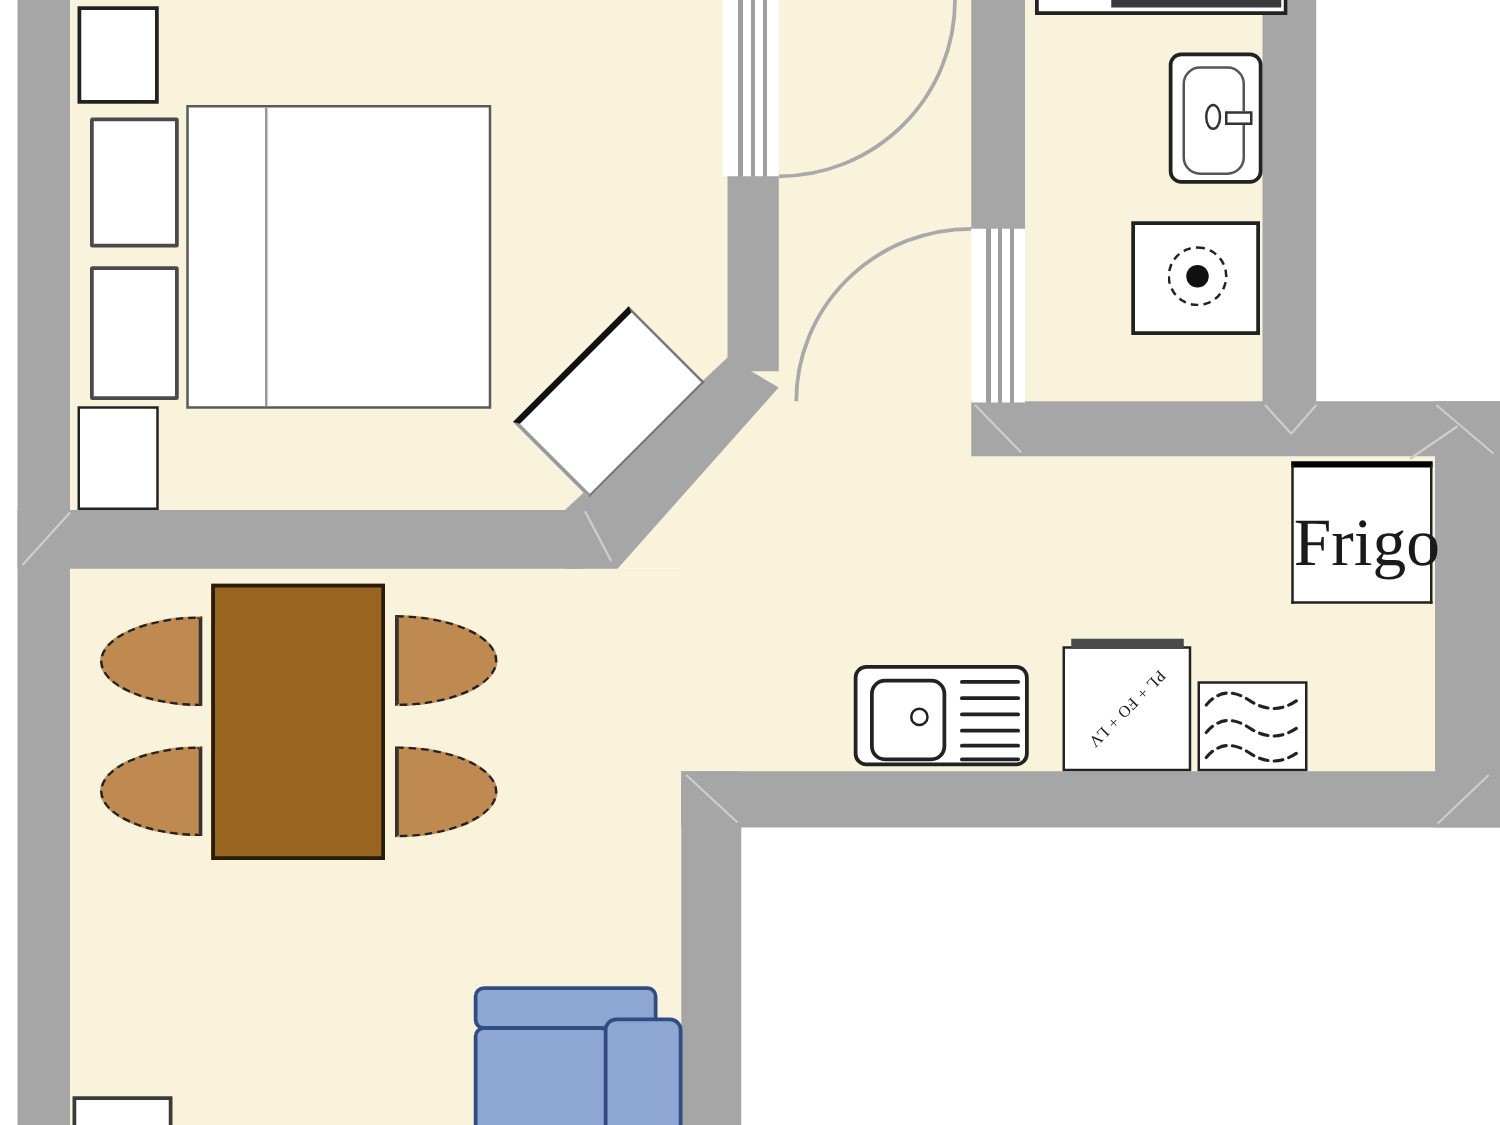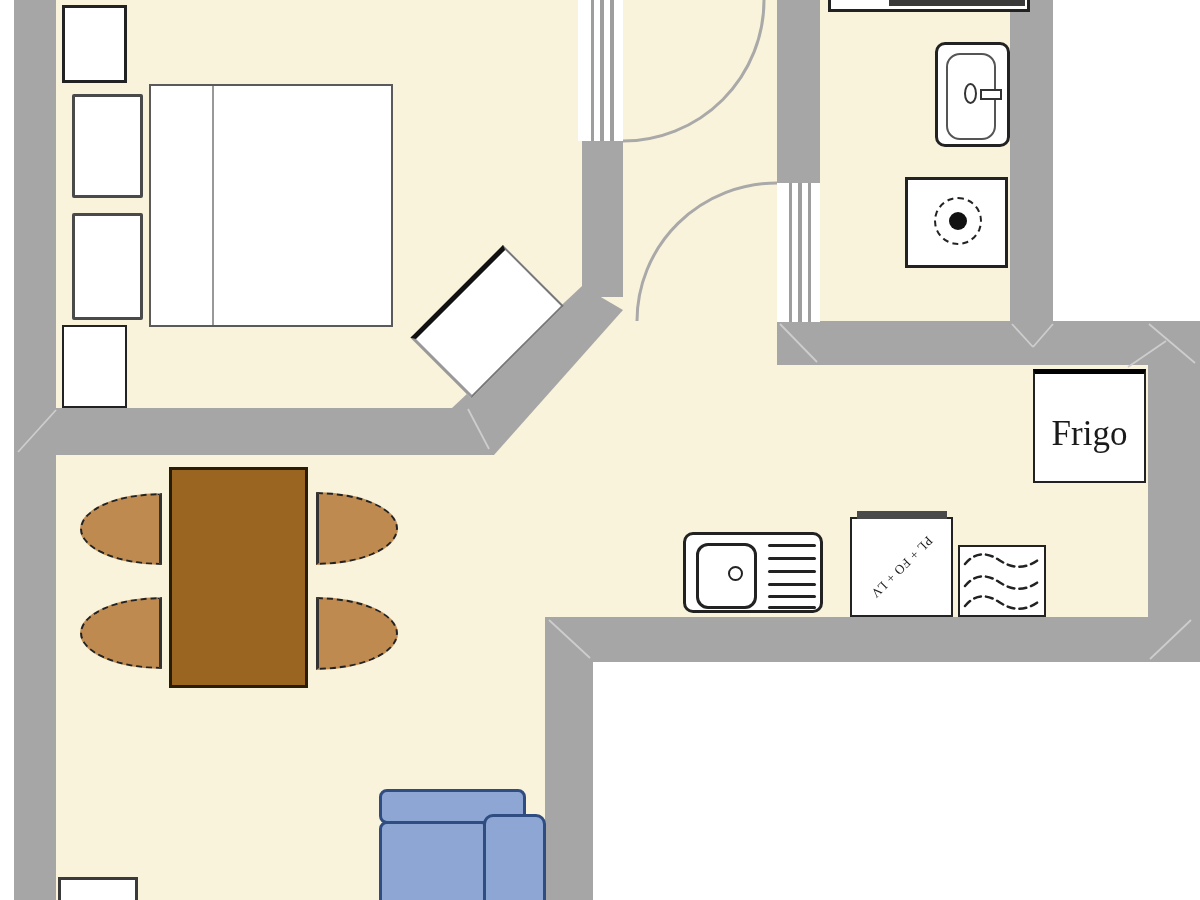--- a/index.html
+++ b/index.html
@@ -14,22 +14,22 @@
   .white-box{background:#fff;border:3px solid var(--c-outline,#222);}
   .soft-box{background:#fff;border:2px solid var(--c-outline-soft,#555);}
   .pillow{background:#fff;border:3px solid #4a4a4a;border-radius:2px;}
   .chair{background:var(--c-chair,#bf8a50);border:2.5px dashed var(--c-chair-border,#222);}
   .chair.flat-right{border-top-left-radius:100% 50%;border-bottom-left-radius:100% 50%;
         border-right:3px solid #333;}
   .chair.flat-left{border-top-right-radius:100% 50%;border-bottom-right-radius:100% 50%;
         border-left:3px solid #333;}
   .sofa-part{background:var(--c-sofa,#8ea6d4);border:3px solid var(--c-sofa-border,#2f4d80);}
   .drain-line{height:3px;background:var(--c-outline,#222);border-radius:2px;}
-  #frigo{display:flex;align-items:center;justify-content:center;
-         font-size:35px;color:var(--c-label-text,#1a1a1a);padding-top:12px;}
+  #frigo{display:flex;align-items:center;
+         font-size:54px;color:var(--c-label-text,#1a1a1a);padding-top:12px;}
   #stove-label{font-size:13px;letter-spacing:.5px;color:var(--c-label-text,#1a1a1a);
          white-space:nowrap;transform:rotate(135deg);}
 </style>
 </head>
 <body>
 
 <div id="plan">
 
   <div class="abs floor" style="left:56px;top:0;width:974px;height:455px;"></div>
   <div class="abs floor" style="left:56px;top:455px;width:489px;height:445px;"></div>

